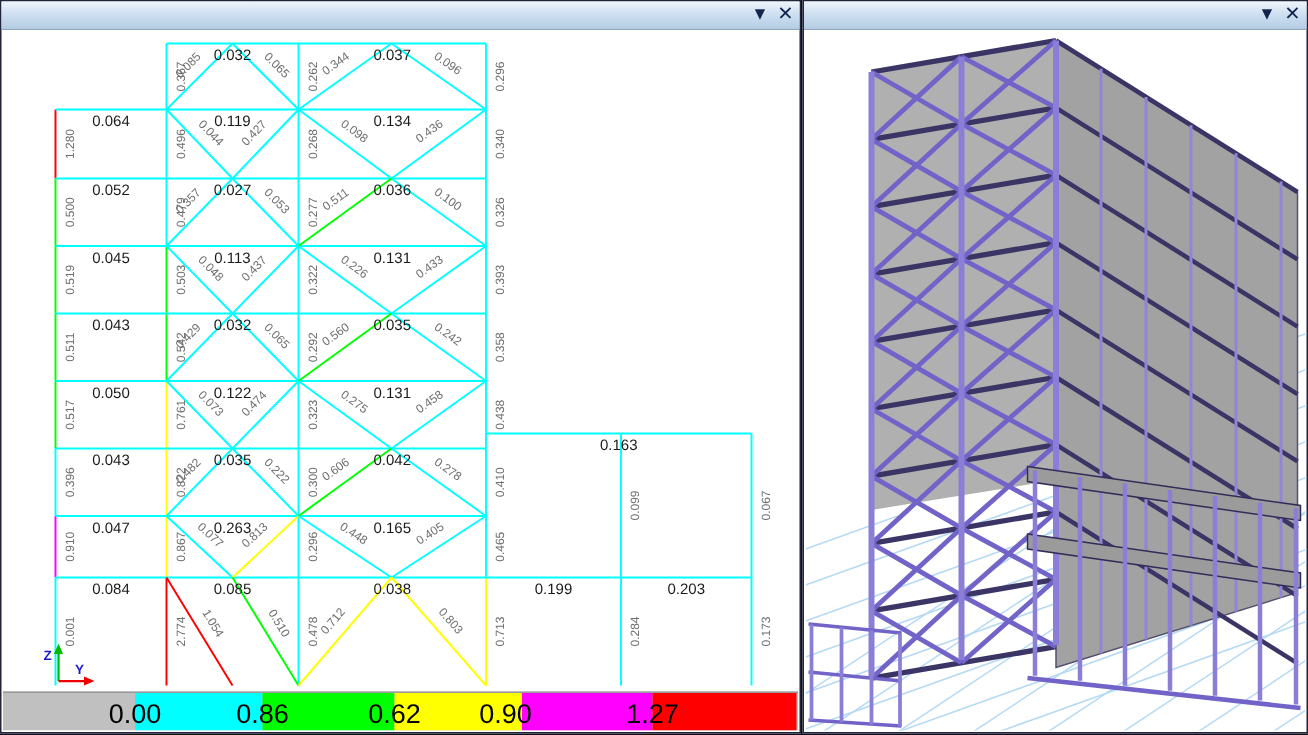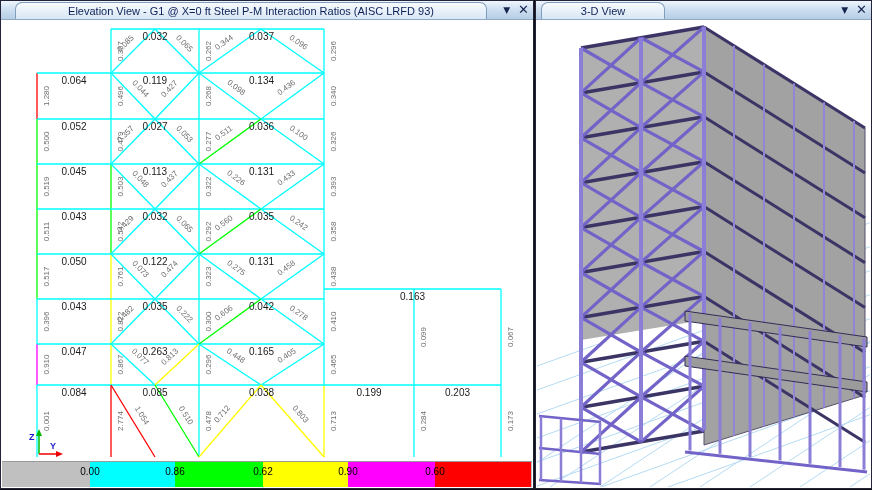--- a/index.html
+++ b/index.html
@@ -44,32 +44,29 @@
   }
   #elev-svg{position:absolute;left:0;top:0;}
   
   #legend{
     position:absolute;left:0;right:0;bottom:0;height:25px;
     background:#c0c0c0;border-top:1px solid #9a9a9a;
   }
   .leg-seg{position:absolute;top:0;height:25px;}
   .leg-label{
     position:absolute;top:4px;width:36px;text-align:center;
-    font-size:10px;color:#000;
+    font-size:18px;color:#000;
   }
   #view3d{position:absolute;left:0;top:0;}
 </style>
 </head>
 <body>
 
 <div class="window" id="win-left">
   <div class="titlebar">
-    <div class="titletab">
-      <span>Elevation View - G1 @ X=0 ft  Steel P-M Interaction Ratios  (AISC LRFD 93)</span>
-    </div>
     <div class="tb-buttons">
       <span class="tb-btn">▼</span>
       <span class="tb-btn close">✕</span>
     </div>
   </div>
   <div class="content">
     <svg id="elev-svg" width="532" height="445" viewBox="1 18 532 445">
         <line x1="36" y1="71" x2="36" y2="117" stroke="#ff0000" stroke-width="1.3"></line>
         <line x1="36" y1="117" x2="36" y2="162" stroke="#00ff00" stroke-width="1.3"></line>
         <line x1="36" y1="162" x2="36" y2="207" stroke="#00ff00" stroke-width="1.3"></line>
@@ -289,31 +286,28 @@
       </svg>
     <div id="legend" style="background: rgb(192, 192, 192);">
       <div class="leg-seg" style="left: 88px; width: 85px; background: rgb(0, 255, 255);"></div>
       <div class="leg-seg" style="left: 173px; width: 88px; background: rgb(0, 255, 0);"></div>
       <div class="leg-seg" style="left: 261px; width: 85px; background: rgb(255, 255, 0);"></div>
       <div class="leg-seg" style="left: 346px; width: 87px; background: rgb(255, 0, 255);"></div>
       <div class="leg-seg" style="left: 433px; width: 96px; background: rgb(255, 0, 0);"></div>
       <span class="leg-label" style="left:70px;">0.00</span>
       <span class="leg-label" style="left:155px;">0.86</span>
       <span class="leg-label" style="left:243px;">0.62</span>
-      <span class="leg-label" style="left:328px;">0.90</span>
-      <span class="leg-label" style="left:415px;">0.60</span>
+      <span class="leg-label" style="left:317px;">0.90</span>
+      <span class="leg-label" style="left:415px;">1.27</span>
     </div>
   </div>
 </div>
 
 <div class="window" id="win-right">
   <div class="titlebar">
-    <div class="titletab">
-      <span>3-D View</span>
-    </div>
     <div class="tb-buttons">
       <span class="tb-btn">▼</span>
       <span class="tb-btn close">✕</span>
     </div>
   </div>
   <div class="content">
     <svg id="view3d" width="335" height="469" viewBox="0 0 335 469">
         <clipPath id="gclip">
           <polygon points="0,340 150,300 335,150 335,469 0,469"></polygon>
         </clipPath>

